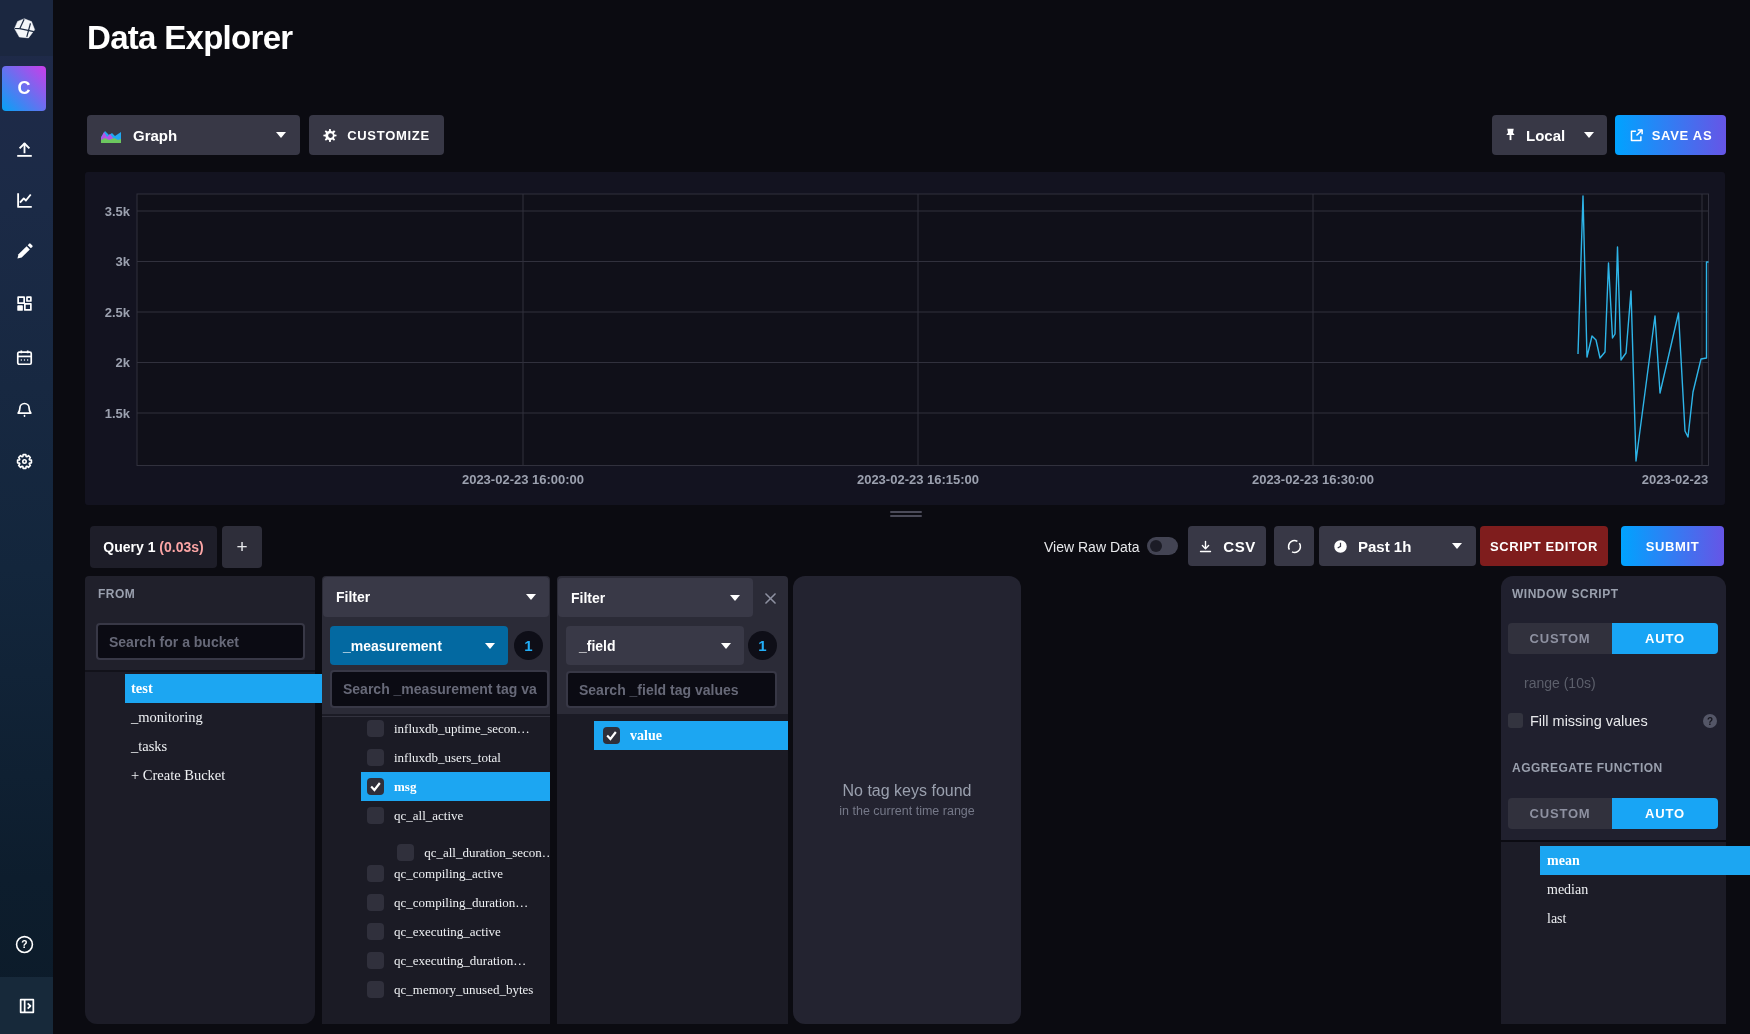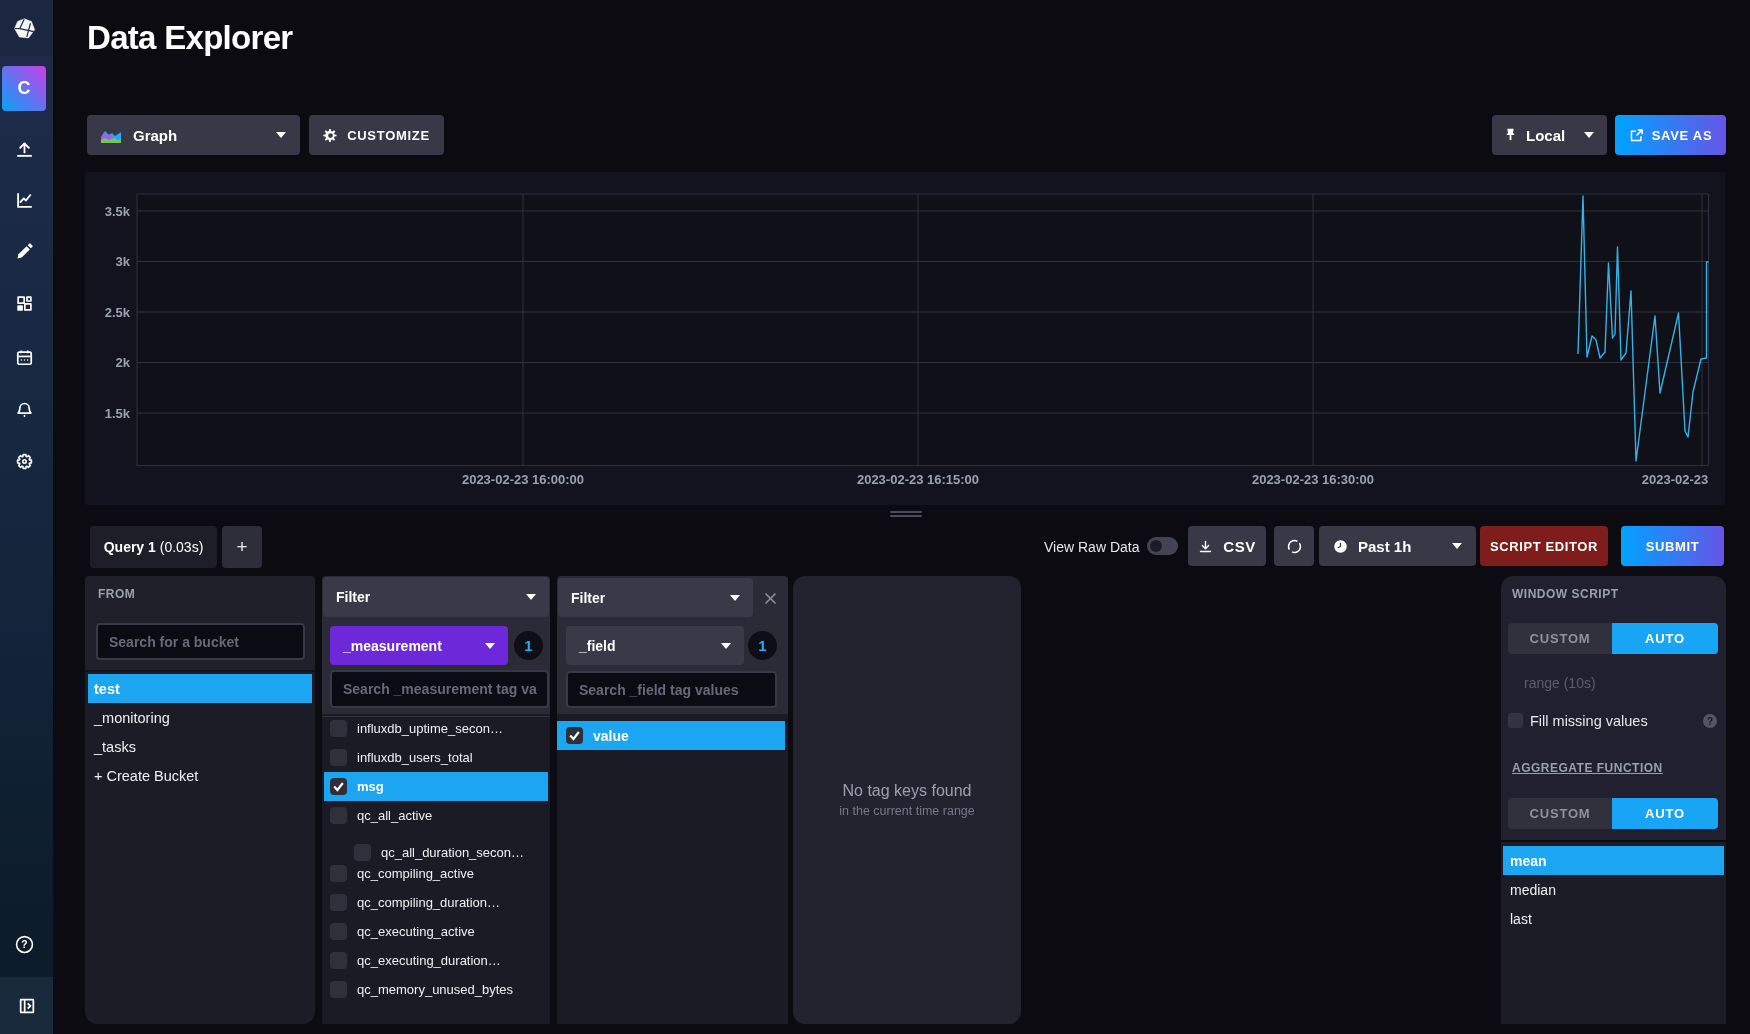--- a/index.html
+++ b/index.html
@@ -4,21 +4,21 @@
 <style>
 * { margin:0; padding:0; box-sizing:border-box; }
 html,body { width:1750px; height:1034px; background:#0b0b11; overflow:hidden; }
 body { font-family:"Liberation Sans", sans-serif; color:#fff; }
 #app { position:relative; width:1750px; height:1034px; }
 .abs { position:absolute; }
 .btn-gray { background:#383846; border-radius:4px; display:flex; align-items:center; }
 .grad { background:linear-gradient(90deg,#00a3ff,#6655e6); border-radius:4px; display:flex; align-items:center; justify-content:center; }
 .panel { background:#1d1d28; border-radius:12px; position:absolute; top:576px; height:448px; overflow:hidden; }
 .caret { width:0; height:0; border-left:5px solid transparent; border-right:5px solid transparent; border-top:6px solid #fff; }
-.row { position:absolute; height:29px; display:flex; align-items:center; font-family:Liberation Sans, sans-serif; font-size:13px; color:#eef0f3; }
+.row { position:absolute; height:29px; display:flex; align-items:center; font-family:Liberation Serif, serif; font-size:13px; color:#eef0f3;margin-left:37px; }
 .sel { background:#1ca6f2; color:#fff; font-weight:bold; }
 .cb { width:17px; height:17px; border-radius:4px; background:#30303c; flex:0 0 17px; }
 .cbc { width:17px; height:17px; border-radius:4px; background:#2f2f3a; flex:0 0 17px; display:flex; align-items:center; justify-content:center; }
 .seghead { position:absolute; font-size:12px; font-weight:bold; letter-spacing:0.5px; color:#9aa0ae; }
 </style>
 </head>
 <body>
 <div id="app">
 
 <div class="abs" id="sidebar" style="left:0;top:0;width:53px;height:1034px;background:linear-gradient(180deg,#202a4a 0%,#1b2a46 20%,#13263c 55%,#0d1d2d 85%,#0c1b29 100%);"></div>
@@ -147,21 +147,21 @@
       <text x="1590" y="312">2023-02-23</text>
     </g>
 
     <polyline fill="none" stroke="#2eb5e8" stroke-width="1.4" stroke-linejoin="round" points="1493,182 1498,24 1502,185 1507,164 1511,168 1515,186 1520,180 1523.5,91 1527.5,166 1530,162 1532.5,75 1536,188 1541,181 1546,119 1551,289 1570,144 1575,221 1593.5,141 1600,259 1603,265 1608,220 1616,187 1621.5,186 1621.5,90 1623.5,90"></polyline>
   </svg>
 </div>
 
 <div class="abs" style="left:890px;top:511px;width:32px;height:2px;background:#4b4b59;border-radius:1px;"></div>
 <div class="abs" style="left:890px;top:515px;width:32px;height:2px;background:#4b4b59;border-radius:1px;"></div>
 
-<div class="abs" style="left:90px;top:526px;width:127px;height:42px;background:#1e1e29;border-radius:4px;display:flex;align-items:center;justify-content:center;font-size:14px;font-weight:bold;">Query&nbsp;1&nbsp;<span style="color:#ffffff;font-weight:normal;">(0.03s)</span></div>
+<div class="abs" style="left:90px;top:526px;width:127px;height:42px;background:#1e1e29;border-radius:4px;display:flex;align-items:center;justify-content:center;font-size:14px;font-weight:bold;">Query&nbsp;1&nbsp;<span style="color:#fca5a5;font-weight:bold;">(0.03s)</span></div>
 <div class="abs" style="left:222px;top:526px;width:40px;height:42px;background:#2e2e3a;border-radius:4px;display:flex;align-items:center;justify-content:center;font-size:19px;color:#e7e8eb;">+</div>
 
 <div class="abs" style="left:1044px;top:539px;white-space:nowrap;font-size:14px;color:#e7e8eb;">View Raw Data</div>
 <div class="abs" style="left:1147px;top:537px;width:31px;height:18px;background:#434453;border-radius:9px;">
   <div style="position:absolute;left:3px;top:3px;width:12px;height:12px;border-radius:50%;background:#1c1c26;"></div>
 </div>
 <div class="abs btn-gray" style="left:1188px;top:526px;width:78px;height:40px;justify-content:center;">
   <svg width="15" height="15" viewBox="0 0 24 24" fill="none" stroke="#fff" stroke-width="2.2" stroke-linecap="round" stroke-linejoin="round">
         <path d="M4 20h16"></path>
         <path d="M12 4v11"></path>
@@ -197,21 +197,21 @@
 <div class="row" style="left:88px;top:703px;width:224px;padding-left:6px;font-size:14.5px;">_monitoring</div>
 <div class="row" style="left:88px;top:732px;width:224px;padding-left:6px;font-size:14.5px;">_tasks</div>
 <div class="row" style="left:88px;top:761px;width:224px;padding-left:6px;font-size:14.5px;">+ Create Bucket</div>
 
 <div class="panel" style="left:322px;width:228px;"></div>
 <div class="abs" style="left:322px;top:576px;width:228px;height:138px;background:#2b2b37;border-radius:4px 4px 0 0;"></div>
 <div class="abs btn-gray" style="left:323px;top:577px;width:226px;height:40px;background:#393947;padding:0 13px;">
   <span style="font-size:14px;font-weight:bold;">Filter</span>
   <span class="caret" style="margin-left:auto;"></span>
 </div>
-<div class="abs btn-gray" style="left:330px;top:626px;width:178px;height:39px;background:#6d28d9;padding:0 13px;">
+<div class="abs btn-gray" style="left:330px;top:626px;width:178px;height:39px;background:#0369a1;padding:0 13px;">
   <span style="font-size:14px;font-weight:bold;">_measurement</span>
   <span class="caret" style="margin-left:auto;"></span>
 </div>
 <div class="abs" style="left:514px;top:631px;width:29px;height:29px;border-radius:50%;background:#0e0e17;display:flex;align-items:center;justify-content:center;font-size:15px;font-weight:bold;color:#22adf6;">1</div>
 <div class="abs" style="left:330px;top:670px;width:219px;height:38px;background:#0b0b13;border:2px solid #383846;border-radius:4px;display:flex;align-items:center;padding:0 11px;color:#676978;font-size:14px;font-weight:bold;white-space:nowrap;overflow:hidden;">Search _measurement tag va</div>
 
 <div class="abs" style="left:322px;top:714px;width:228px;height:310px;overflow:hidden;background:#1b1b25;">
   <div style="position:absolute;left:0;top:2px;width:228px;height:1px;background:#32323e;"></div>
   <div class="row" style="left:2px;top:0;width:224px;">
         <span class="cb" style="margin-left:6px;"></span>
@@ -297,21 +297,21 @@
 <div class="panel" style="left:1501px;width:225px;background:#20202e;"></div>
 <div class="abs seghead" style="left:1512px;top:587px;">WINDOW SCRIPT</div>
 <div class="abs" style="left:1508px;top:623px;width:210px;height:31px;border-radius:4px;overflow:hidden;display:flex;">
   <div style="width:104px;background:#31313d;display:flex;align-items:center;justify-content:center;font-size:13px;font-weight:bold;letter-spacing:0.8px;color:#8e91a1;">CUSTOM</div>
   <div style="width:106px;background:#18a5f5;display:flex;align-items:center;justify-content:center;font-size:13px;font-weight:bold;letter-spacing:0.8px;color:#fff;">AUTO</div>
 </div>
 <div class="abs" style="left:1524px;top:675px;font-size:14px;color:#5c5f6b;">range (10s)</div>
 <div class="abs" style="left:1508px;top:713px;width:15px;height:15px;border-radius:3px;background:#33343f;"></div>
 <div class="abs" style="left:1530px;top:713px;font-size:14.5px;color:#e7e8eb;">Fill missing values</div>
 <div class="abs" style="left:1703px;top:714px;width:14px;height:14px;border-radius:50%;background:#545667;display:flex;align-items:center;justify-content:center;font-size:10px;font-weight:bold;color:#16161f;">?</div>
-<div class="abs seghead" style="left:1512px;top:761px;text-decoration:underline;">AGGREGATE FUNCTION</div>
+<div class="abs seghead" style="left:1512px;top:761px;">AGGREGATE FUNCTION</div>
 <div class="abs" style="left:1508px;top:798px;width:210px;height:31px;border-radius:4px;overflow:hidden;display:flex;">
   <div style="width:104px;background:#31313d;display:flex;align-items:center;justify-content:center;font-size:13px;font-weight:bold;letter-spacing:0.8px;color:#8e91a1;">CUSTOM</div>
   <div style="width:106px;background:#18a5f5;display:flex;align-items:center;justify-content:center;font-size:13px;font-weight:bold;letter-spacing:0.8px;color:#fff;">AUTO</div>
 </div>
 <div class="abs" style="left:1501px;top:840px;width:225px;height:2px;background:#0b0b12;"></div>
 <div class="abs" style="left:1501px;top:842px;width:225px;height:182px;background:#1c1c27;">
   <div class="row sel" style="left:2px;top:4px;width:221px;padding-left:7px;font-size:14px;">mean</div>
   <div class="row" style="left:2px;top:33px;width:221px;padding-left:7px;font-size:14px;">median</div>
   <div class="row" style="left:2px;top:62px;width:221px;padding-left:7px;font-size:14px;">last</div>
 </div>

